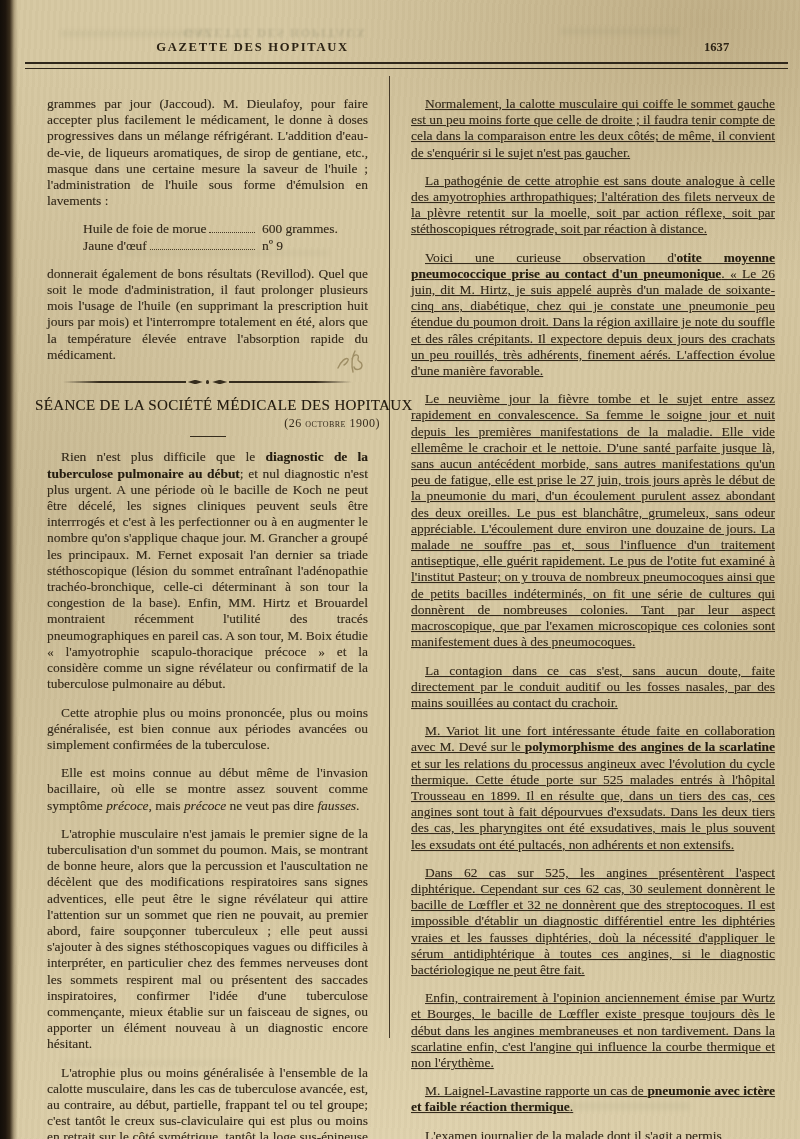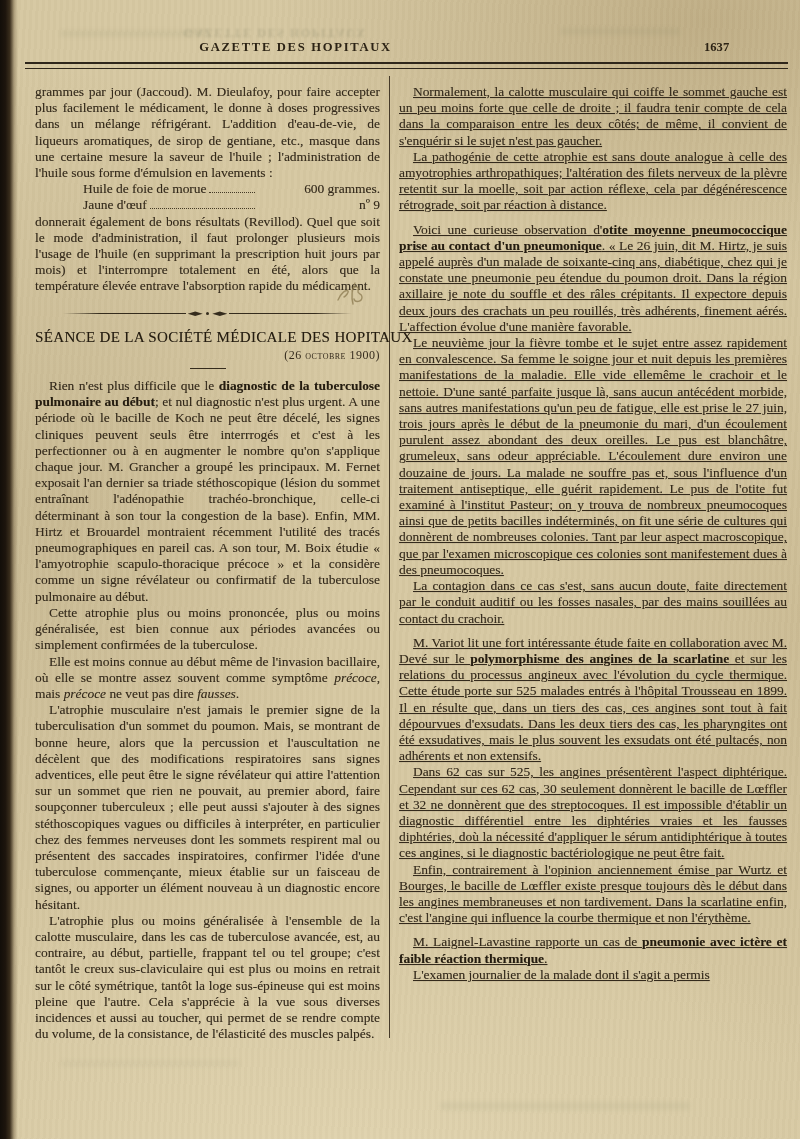--- a/index.html
+++ b/index.html
@@ -15,39 +15,39 @@
       #d6c8a2;
   }
   .texture{position:absolute;inset:0;pointer-events:none;
     background:repeating-linear-gradient(93deg, rgba(60,45,20,0.02) 0 3px, rgba(255,250,230,0.025) 3px 6px);}
   .spine{position:absolute;left:0;top:0;width:18px;height:100%;
     background:linear-gradient(to right,#120e09 0%,#1d150d 30%,#3a2e1d 55%,rgba(90,72,45,0.35) 78%,rgba(90,72,45,0) 100%);}
   .ghost-title{position:absolute;top:25px;left:130px;width:290px;text-align:center;
     font-weight:bold;font-size:12px;letter-spacing:1.6px;color:#5c6147;
     opacity:0.20;filter:blur(1.1px);transform:scaleY(-1);}
   .header-title{position:absolute;top:39px;left:0;width:505px;text-align:center;
-    font-weight:bold;font-size:12.6px;letter-spacing:1.7px;color:#2c2315;margin-left:43px;}
+    font-weight:bold;font-size:12.6px;letter-spacing:1.7px;color:#2c2315;}
   .header-pageno{position:absolute;top:39px;left:704px;font-size:12.6px;font-weight:bold;color:#2c2315;}
   .headrule{position:absolute;top:62px;left:25px;width:763px;height:3.5px;
     border-top:2.4px solid #2e261a;border-bottom:1.3px solid #2e261a;}
   .vdivider{position:absolute;left:389px;top:76px;width:1.3px;height:962px;background:#453a29;}
   .col{position:absolute;top:84px;}
   .col-left{left:35px;width:345px;}
   .col-right{left:399px;width:388px;text-decoration:underline;}
-  .para{margin:0;text-indent:14px;text-align:justify;hyphens:none;
+  .para{margin:12px;text-indent:14px;text-align:justify;hyphens:none;
     text-shadow:0.2px 0.2px 0 rgba(52,42,24,0.35);}
   .para.noindent{text-indent:0;}
   .para.gap{margin-top:8px;}
   .b{font-weight:bold;color:#241c10;}
   .i{font-style:italic;}
   .recipe{padding-left:48px;text-shadow:0.2px 0.2px 0 rgba(52,42,24,0.35);}
   .recipe-row{display:flex;align-items:baseline;}
   .rname{white-space:nowrap;}
   .leader{flex:1 1 auto;min-width:18px;border-bottom:1.7px dotted #453a26;margin:0 7px 3px 3px;}
-  .rvalue{width:118px;white-space:nowrap;text-align:right;}
+  .rvalue{width:118px;white-space:nowrap;}
   .ornament{position:relative;display:flex;align-items:center;margin:13px 28px 5px 28px;height:12px;}
   .orn-line{flex:1;height:1.7px;background:#352c1d;}
   .orn-line.l{background:linear-gradient(to right,rgba(53,44,29,0),#352c1d 30%);}
   .orn-line.r{background:linear-gradient(to left,rgba(53,44,29,0),#352c1d 30%);}
   .orn-diamond{width:15px;height:4.5px;background:#352c1d;margin:0 2px;
     clip-path:polygon(0 50%,50% 0,100% 50%,50% 100%);}
   .orn-dot{width:3.6px;height:3.6px;border-radius:50%;background:#352c1d;margin:0 1px;}
   .pencil{position:absolute;right:-16px;top:-30px;opacity:0.75;}
   .session-title{font-weight:normal;text-align:center;font-size:15px;letter-spacing:0.35px;
     color:#241c10;white-space:nowrap;margin-top:9px;text-shadow:0.2px 0.2px 0 rgba(36,28,16,0.4);}
@@ -109,21 +109,21 @@
         <p class="para"><span>Cette atrophie plus ou moins prononcée, plus ou moins généralisée, est bien connue aux périodes avancées ou simplement confirmées de la tuberculose.</span></p>
         <p class="para"><span>Elle est moins connue au début même de l'invasion bacillaire, où elle se montre assez souvent comme symptôme </span><span class="i">précoce</span><span>, mais </span><span class="i">précoce</span><span> ne veut pas dire </span><span class="i">fausses</span><span>.</span></p>
         <p class="para"><span>L'atrophie musculaire n'est jamais le premier signe de la tuberculisation d'un sommet du poumon. Mais, se montrant de bonne heure, alors que la percussion et l'auscultation ne décèlent que des modifications respiratoires sans signes adventices, elle peut être le signe révélateur qui attire l'attention sur un sommet que rien ne pouvait, au premier abord, faire soupçonner tuberculeux ; elle peut aussi s'ajouter à des signes stéthoscopiques vagues ou difficiles à interpréter, en particulier chez des femmes nerveuses dont les sommets respirent mal ou présentent des saccades inspiratoires, confirmer l'idée d'une tuberculose commençante, mieux établie sur un faisceau de signes, ou apporter un élément nouveau à un diagnostic encore hésitant.</span></p>
         <p class="para"><span>L'atrophie plus ou moins généralisée à l'ensemble de la calotte musculaire, dans les cas de tuberculose avancée, est, au contraire, au début, partielle, frappant tel ou tel groupe; c'est tantôt le creux sus-claviculaire qui est plus ou moins en retrait sur le côté symétrique, tantôt la loge sus-épineuse qui est moins pleine que l'autre. Cela s'apprécie à la vue sous diverses incidences et aussi au toucher, qui permet de se rendre compte du volume, de la consistance, de l'élasticité des muscles palpés.</span></p>
       </div>
   </div>
 
   <div class="col col-right">
     <div>
         <p class="para"><span>Normalement, la calotte musculaire qui coiffe le sommet gauche est un peu moins forte que celle de droite ; il faudra tenir compte de cela dans la comparaison entre les deux côtés; de même, il convient de s'enquérir si le sujet n'est pas gaucher.</span></p>
-        <p class="para"><span>La pathogénie de cette atrophie est sans doute analogue à celle des amyotrophies arthropathiques; l'altération des filets nerveux de la plèvre retentit sur la moelle, soit par action réflexe, cela par dégénérescence rétrograde, soit par réaction à distance.</span></p>
+        <p class="para"><span>La pathogénie de cette atrophie est sans doute analogue à celle des amyotrophies arthropathiques; l'altération des filets nerveux de la plèvre retentit sur la moelle, soit par action réflexe, soit par stéthoscopiques rétrograde, soit par réaction à distance.</span></p>
         <p class="para gap"><span>Voici une curieuse observation d'</span><span class="b">otite moyenne pneumococcique prise au contact d'un pneumonique</span><span>. « Le 26 juin, dit M. Hirtz, je suis appelé auprès d'un malade de soixante-cinq ans, diabétique, chez qui je constate une pneumonie peu étendue du poumon droit. Dans la région axillaire je note du souffle et des râles crépitants. Il expectore depuis deux jours des crachats un peu rouillés, très adhérents, finement aérés. L'affection évolue d'une manière favorable.</span></p>
         <p class="para"><span>Le neuvième jour la fièvre tombe et le sujet entre assez rapidement en convalescence. Sa femme le soigne jour et nuit depuis les premières manifestations de la maladie. Elle vide ellemême le crachoir et le nettoie. D'une santé parfaite jusque là, sans aucun antécédent morbide, sans autres manifestations qu'un peu de fatigue, elle est prise le 27 juin, trois jours après le début de la pneumonie du mari, d'un écoulement purulent assez abondant des deux oreilles. Le pus est blanchâtre, grumeleux, sans odeur appréciable. L'écoulement dure environ une douzaine de jours. La malade ne souffre pas et, sous l'influence d'un traitement antiseptique, elle guérit rapidement. Le pus de l'otite fut examiné à l'institut Pasteur; on y trouva de nombreux pneumocoques ainsi que de petits bacilles indéterminés, on fit une série de cultures qui donnèrent de nombreuses colonies. Tant par leur aspect macroscopique, que par l'examen microscopique ces colonies sont manifestement dues à des pneumocoques.</span></p>
         <p class="para"><span>La contagion dans ce cas s'est, sans aucun doute, faite directement par le conduit auditif ou les fosses nasales, par des mains souillées au contact du crachoir.</span></p>
         <p class="para gap"><span>M. Variot lit une fort intéressante étude faite en collaboration avec M. Devé sur le </span><span class="b">polymorphisme des angines de la scarlatine</span><span> et sur les relations du processus angineux avec l'évolution du cycle thermique. Cette étude porte sur 525 malades entrés à l'hôpital Trousseau en 1899. Il en résulte que, dans un tiers des cas, ces angines sont tout à fait dépourvues d'exsudats. Dans les deux tiers des cas, les pharyngites ont été exsudatives, mais le plus souvent les exsudats ont été pultacés, non adhérents et non extensifs.</span></p>
         <p class="para"><span>Dans 62 cas sur 525, les angines présentèrent l'aspect diphtérique. Cependant sur ces 62 cas, 30 seulement donnèrent le bacille de Lœffler et 32 ne donnèrent que des streptocoques. Il est impossible d'établir un diagnostic différentiel entre les diphtéries vraies et les fausses diphtéries, doù la nécessité d'appliquer le sérum antidiphtérique à toutes ces angines, si le diagnostic bactériologique ne peut être fait.</span></p>
         <p class="para"><span>Enfin, contrairement à l'opinion anciennement émise par Wurtz et Bourges, le bacille de Lœffler existe presque toujours dès le début dans les angines membraneuses et non tardivement. Dans la scarlatine enfin, c'est l'angine qui influence la courbe thermique et non l'érythème.</span></p>
         <p class="para gap"><span>M. Laignel-Lavastine rapporte un cas de </span><span class="b">pneumonie avec ictère et faible réaction thermique</span><span>.</span></p>
         <p class="para"><span>L'examen journalier de la malade dont il s'agit a permis</span></p>
       </div>
   </div>

